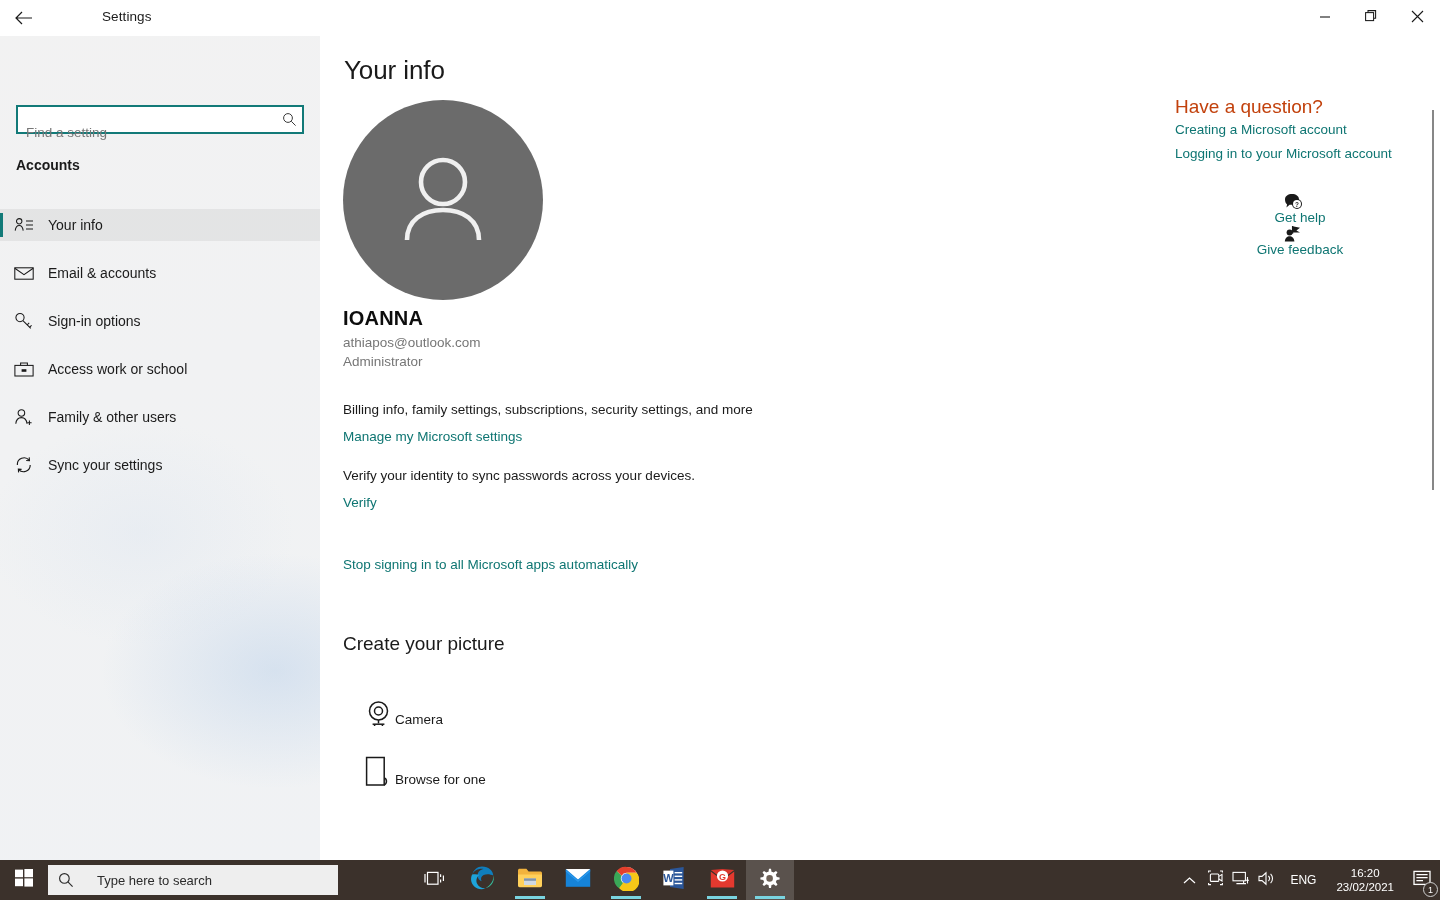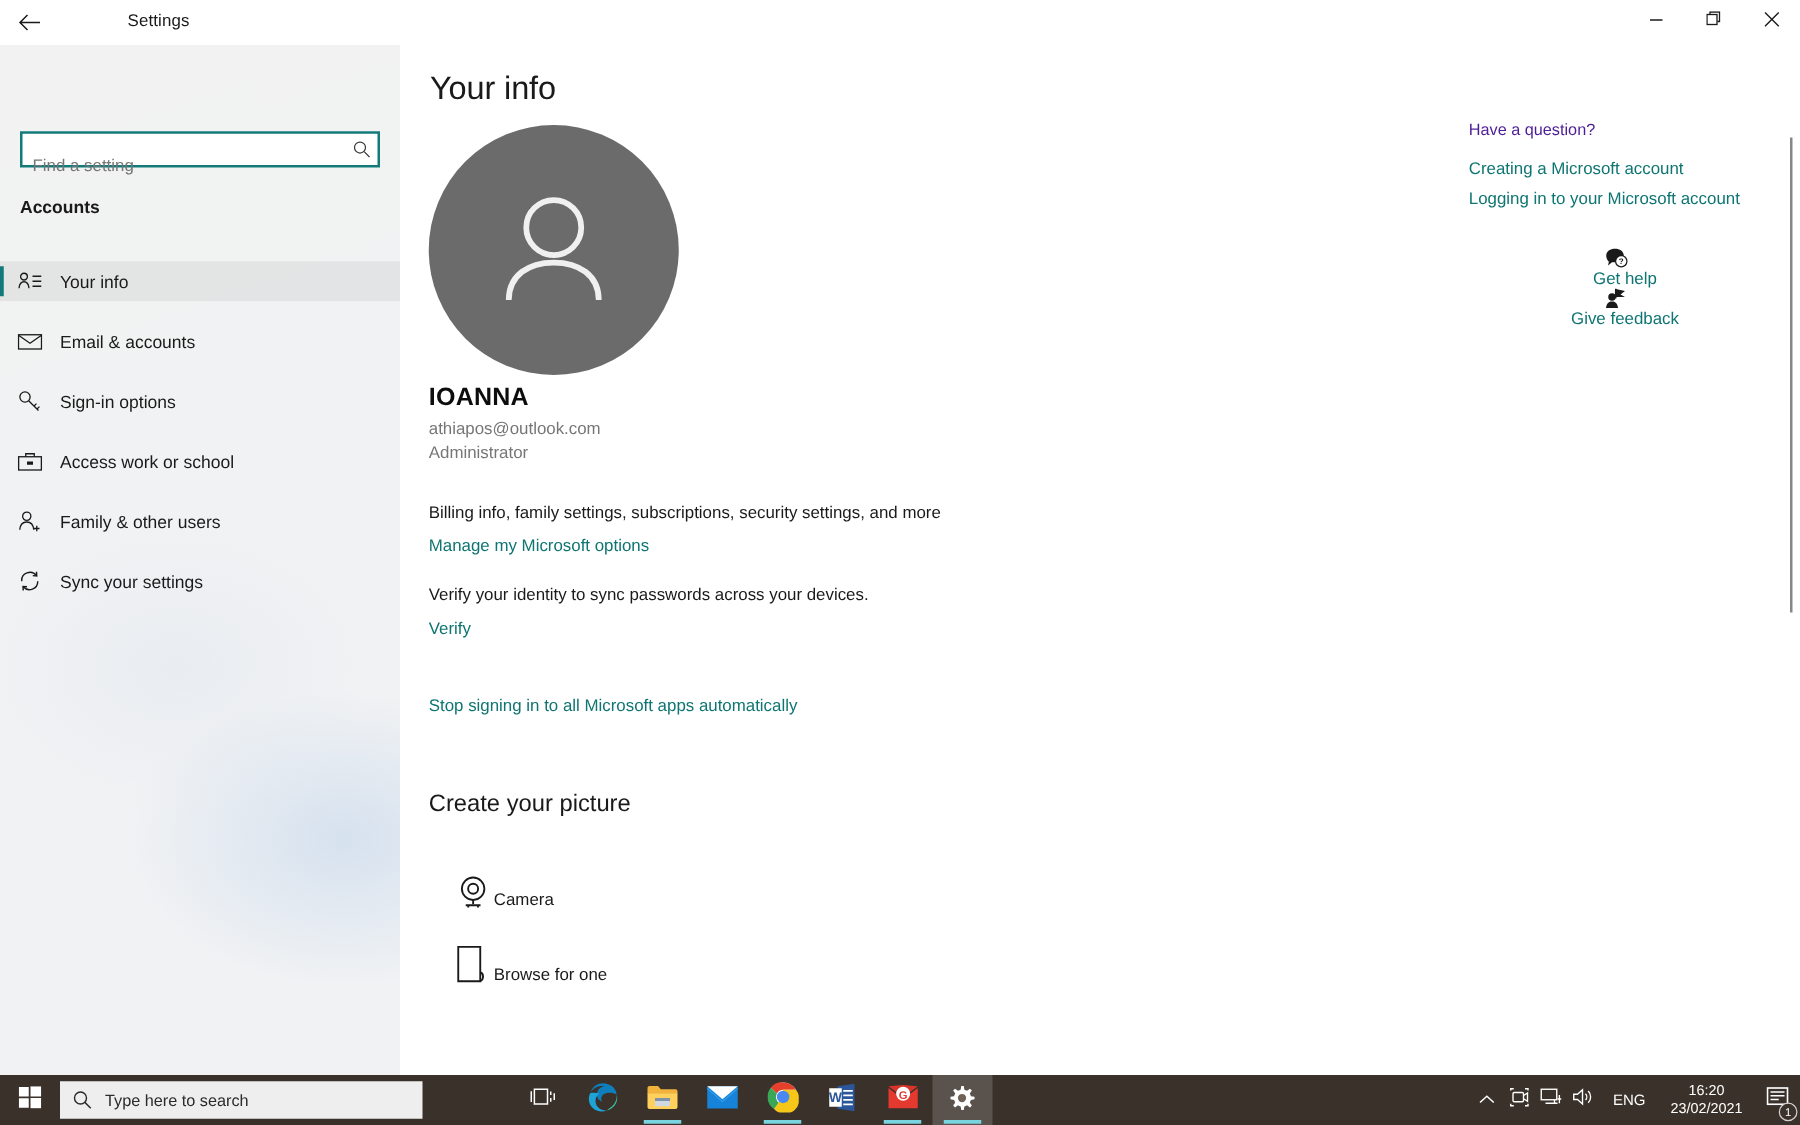--- a/index.html
+++ b/index.html
@@ -121,21 +121,21 @@
 
   .picopt {
     position: absolute; left: 23px; display: flex; align-items: flex-end;
     height: 36px; cursor: pointer;
   }
   .picopt .ic { width: 52px; display: flex; justify-content: flex-start; align-items: center; padding-left: 22px;}
   .picopt .lb { font-size: 13.5px; color: #1a1a1a; }
 
   
   .helppanel { position: absolute; left: 855px; top: 60px; width: 250px; }
-  .help-h { font-size: 13px; color: #4c1d95; margin-bottom: 16px; }
+  .help-h { font-size: 19px; color: #c2410c; margin-bottom: 4px; }
   .help-l { display: block; font-size: 13.5px; color: #0e7572; text-decoration: none; margin-bottom: 9px; cursor:pointer; }
   .help-row {
     display: flex; align-items: center; margin-top: 0px; height: 28px; cursor: pointer; flex-direction: column;
   }
   .help-row .ic { width: 32px; display: flex; align-items: center; }
   .help-row .lb { font-size: 13.5px; color: #0e7572; }
 
   
   .scrollbar {
     position: absolute; right: 4px; top: 74px; width: 6px; height: 710px; z-index: 9;
@@ -149,21 +149,21 @@
   .taskbar {
     position: absolute; left: 0; bottom: 0; width: 1440px; height: 40px;
     background: #3b312b; display: flex; align-items: center; z-index: 20;
   }
   .start-btn {
     width: 48px; height: 40px; display: flex; align-items: center; justify-content: center;
     cursor: pointer;
   }
   .tb-search {
     width: 290px; height: 30px; background: #eeeeee;
-    display: flex; align-items: center; cursor: text;
+    display: flex; align-items: center; cursor: text; gap: 13px;
   }
   .tb-search .ic { width: 36px; display:flex; justify-content:center; align-items:center; }
   .tb-search .ph { font-size: 13px; color: #2b2b2b; }
 
   .tb-apps { display: flex; align-items: center; margin-left: 72px; height: 40px; }
   .tb-app {
     position: relative; width: 48px; height: 40px;
     display: flex; align-items: center; justify-content: center; cursor: pointer;
   }
   .tb-app.active-bg { background: rgba(255,255,255,0.16); }
@@ -337,21 +337,21 @@
             <path d="M18 96 C18 76 34 66 54 66 C74 66 90 76 90 96" fill="none" stroke="#f0f0f0" stroke-width="4.6"></path>
           </svg>
         </span>
       </div>
 
       <div class="uname">IOANNA</div>
       <div class="uemail">athiapos@outlook.com</div>
       <div class="urole">Administrator</div>
 
       <div class="blk-text" style="left:23px; top:366px;text-align:center;">Billing info, family settings, subscriptions, security settings, and more</div>
-      <a class="lnk" style="left:23px; top:393px;">Manage my Microsoft options</a>
+      <a class="lnk" style="left:23px; top:393px;">Manage my Microsoft settings</a>
 
       <div class="blk-text" style="left:23px; top:432px;">Verify your identity to sync passwords across your devices.</div>
       <a class="lnk" style="left:23px; top:459px;">Verify</a>
 
       <a class="lnk" style="left:23px; top:521px;">Stop signing in to all Microsoft apps automatically</a>
 
       <div class="sec-title">Create your picture</div>
 
       <div class="picopt" style="top:655px;">
         <span class="ic">

